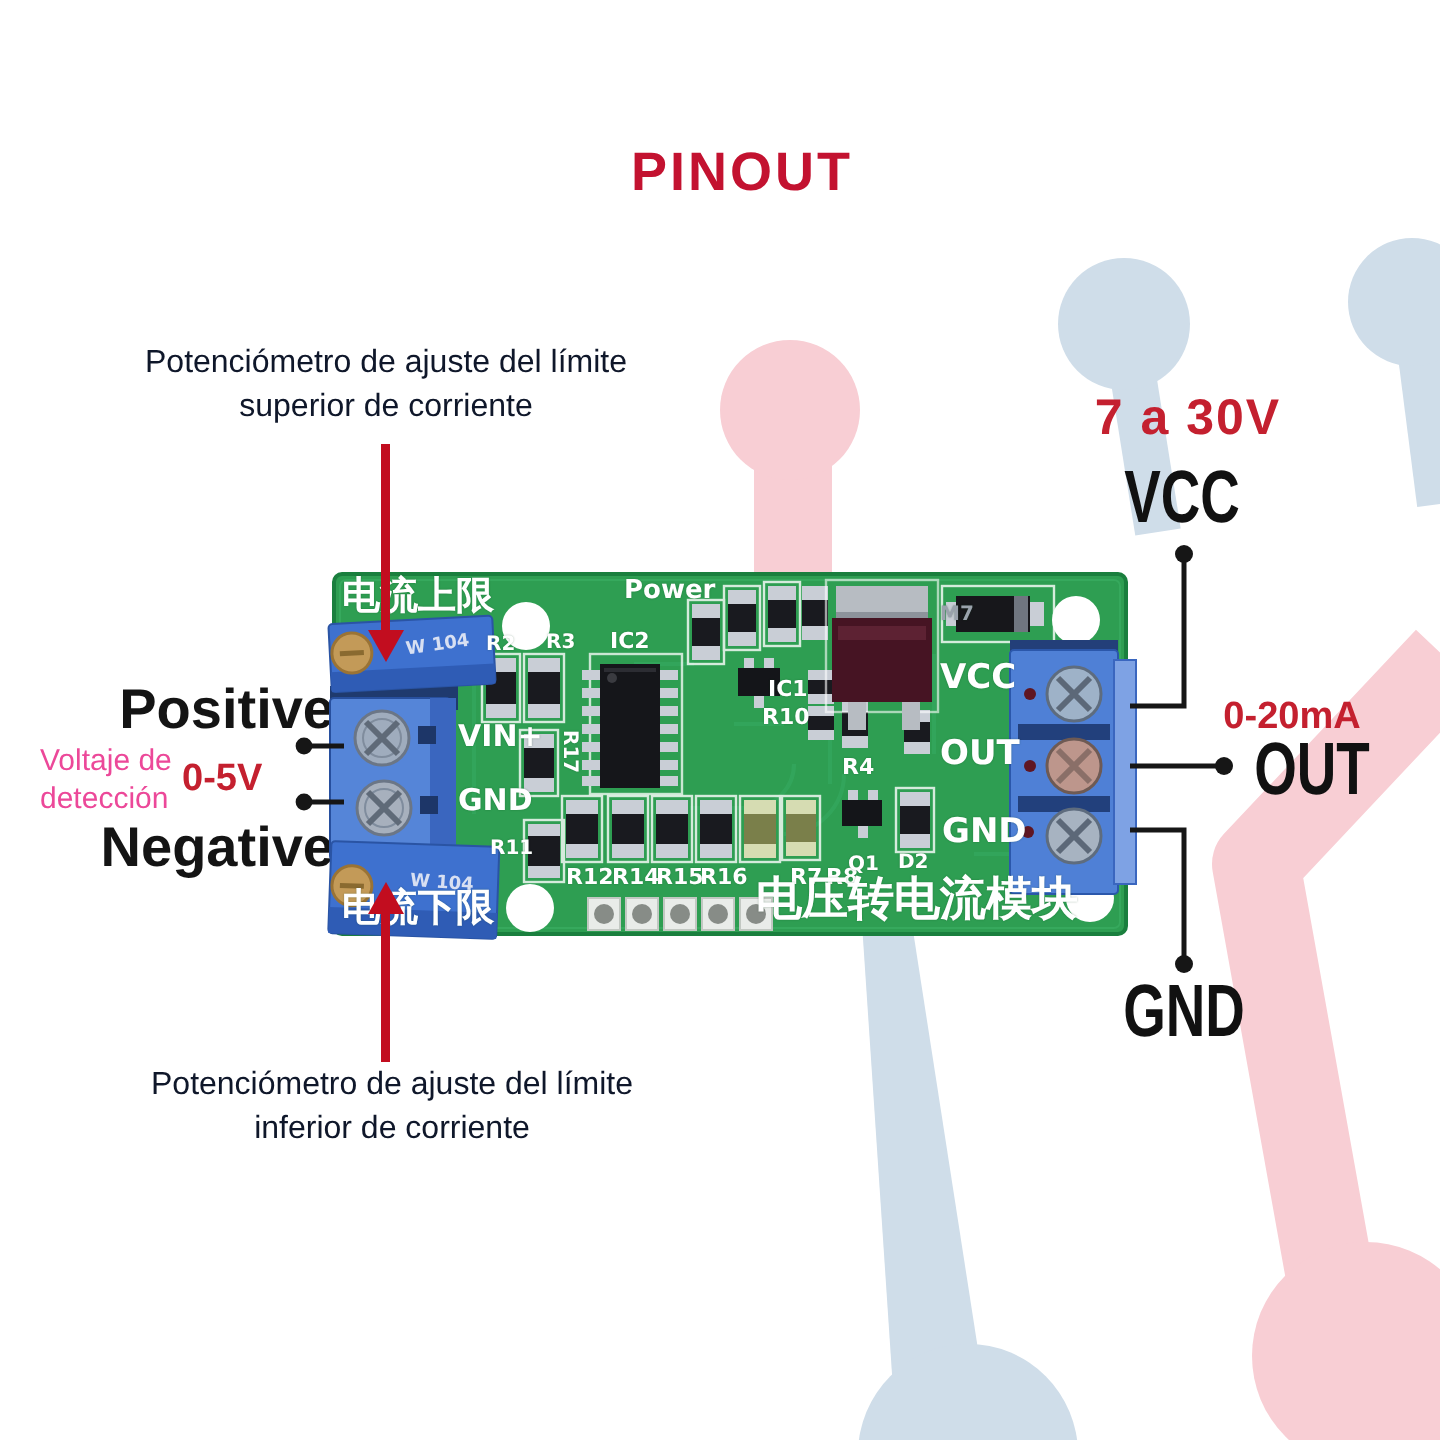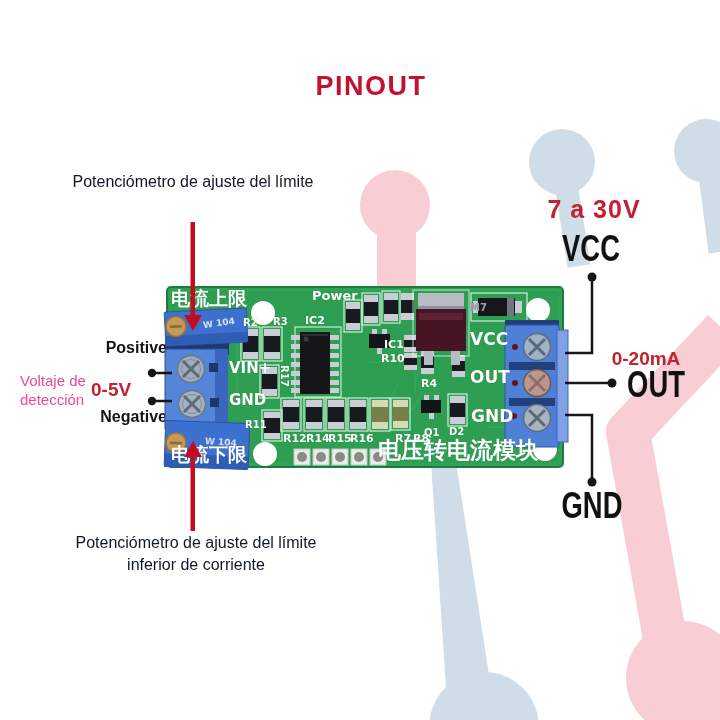--- a/index.html
+++ b/index.html
@@ -10,21 +10,21 @@
   .layer{position:absolute;left:0;top:0;}
 
   .title{position:absolute;left:371px;top:71px;transform:translateX(-50%);
          font-size:27px;font-weight:800;letter-spacing:1.5px;color:#c31230;white-space:nowrap;}
 
   .ann{position:absolute;text-align:center;color:#0f172a;font-size:16px;line-height:22px;
        white-space:nowrap;transform:translateX(-50%);}
   .ann-top{left:193px;top:171px;}
   .ann-bottom{left:196px;top:532px;}
 
-  .lbl-black{position:absolute;color:#141414;font-weight:700;font-size:16px;white-space:nowrap;}
+  .lbl-black{position:absolute;color:#141414;font-weight:700;font-size:28px;white-space:nowrap;}
   .lbl-pos{right:553px;top:339px;font-weight:600;}
   .lbl-neg{right:553px;top:408px;font-weight:600;text-align:center;}
   .lbl-sense{position:absolute;left:20px;top:371px;color:#ec4899;font-size:15px;line-height:19px;white-space:nowrap;}
   .lbl-red{position:absolute;color:#c4202f;font-weight:600;white-space:nowrap;}
   .lbl-05v{left:91px;top:379px;font-size:19px;}
   .lbl-730v{left:594px;top:195px;transform:translateX(-50%);font-size:25px;letter-spacing:1px;}
   .lbl-020ma{left:646px;top:348px;transform:translateX(-50%);font-size:19px;}
 
   .pin-big{position:absolute;transform:translateX(-50%);white-space:nowrap;}
   .pin-big>span{display:inline-block;transform:scaleX(.74);transform-origin:center;
@@ -61,20 +61,21 @@
       <circle cx="706" cy="151" r="32"></circle>
       <polygon points="431,462 456,462 492,694 447,702"></polygon>
       <circle cx="484" cy="727" r="55"></circle>
     </g>
   </svg>
 
   <div class="title">PINOUT</div>
 
   <div class="ann ann-top">
     <div>Potenciómetro de ajuste del límite</div>
+    <div>superior de corriente</div>
   </div>
 
   <div class="ann ann-bottom">
     <div>Potenciómetro de ajuste del límite</div>
     <div>inferior de corriente</div>
   </div>
 
   <div class="lbl-black lbl-pos">Positive</div>
   <div class="lbl-black lbl-neg">Negative</div>
   <div class="lbl-sense">

